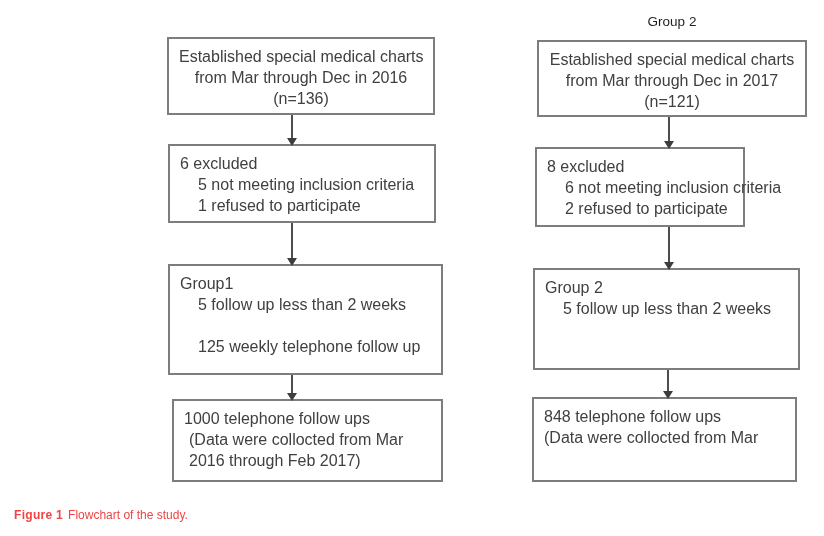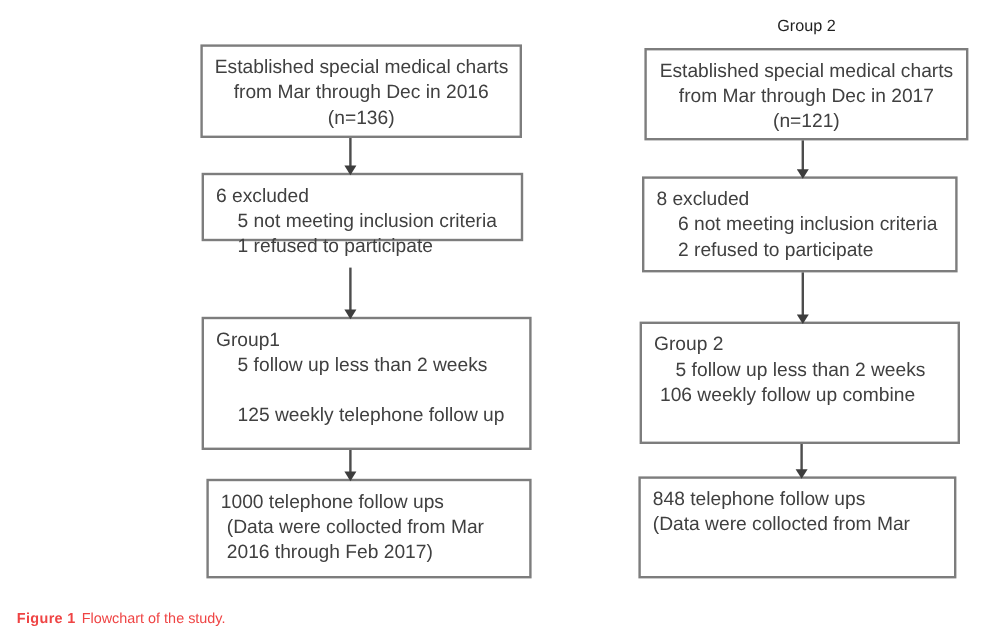--- a/index.html
+++ b/index.html
@@ -74,21 +74,21 @@
 <div class="canvas">
 
   <div class="group-title" style="left:537px; top:14px; width:270px;">Group 2</div>
 
   <div class="box center" style="left:167px; top:37px; width:268px; height:78px;">
     <div class="line">Established special medical charts</div>
     <div class="line">from Mar through Dec in 2016</div>
     <div class="line">(n=136)</div>
   </div>
 
-  <div class="box" style="left:168px; top:144px; width:268px; height:57px;">
+  <div class="box" style="left:168px; top:144px; width:268px; height:79px;">
     <div class="line">6 excluded</div>
     <div class="line i1">5 not meeting inclusion criteria</div>
     <div class="line i1">1 refused to participate</div>
   </div>
 
   <div class="box" style="left:168px; top:264px; width:275px; height:111px;">
     <div class="line">Group1</div>
     <div class="line i1">5 follow up less than 2 weeks</div>
     <div class="line i1"></div>
     <div class="line i1">125 weekly telephone follow up</div>
@@ -99,30 +99,29 @@
     <div class="line is">(Data were collocted from Mar</div>
     <div class="line is">2016 through Feb 2017)</div>
   </div>
 
   <div class="box center" style="left:537px; top:40px; width:270px; height:77px;">
     <div class="line">Established special medical charts</div>
     <div class="line">from Mar through Dec in 2017</div>
     <div class="line">(n=121)</div>
   </div>
 
-  <div class="box" style="left:535px; top:147px; width:263px; height:80px;">
+  <div class="box" style="left:535px; top:147px; width:210px; height:80px;">
     <div class="line">8 excluded</div>
     <div class="line i1">6 not meeting inclusion criteria</div>
     <div class="line i1">2 refused to participate</div>
   </div>
 
   <div class="box" style="left:533px; top:268px; width:267px; height:102px;">
     <div class="line">Group 2</div>
     <div class="line i1">5 follow up less than 2 weeks</div>
-    <div class="line is">106 weekly follow up combine</div>
   </div>
 
   <div class="box" style="left:532px; top:397px; width:265px; height:85px;">
     <div class="line">848 telephone follow ups</div>
     <div class="line">(Data were collocted from Mar</div>
   </div>
 
   <div class="arrow" style="left:291px; top:115px; height:30px;">
     <div class="arrow-line"></div>
     <div class="arrow-head"></div>

